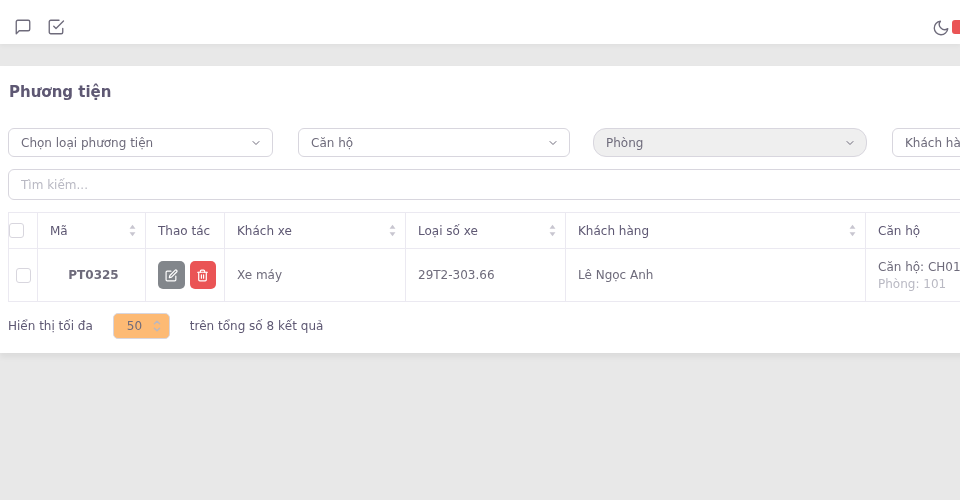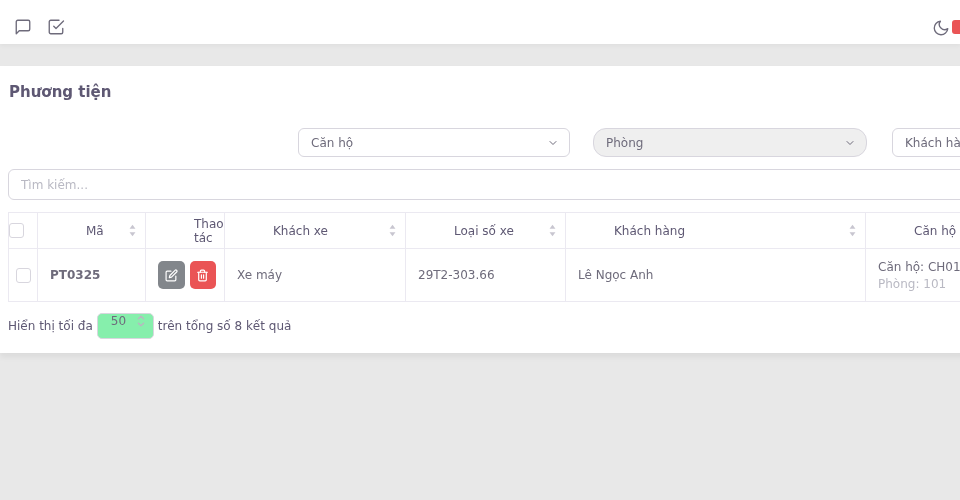--- a/index.html
+++ b/index.html
@@ -68,52 +68,52 @@
     position:absolute; left:8px; top:146px; width:1156px;
     border-collapse:collapse; table-layout:fixed;
     font-size:12px;
   }
   table.grid th, table.grid td { border:1px solid #ebe9f1; vertical-align:middle; }
   table.grid th {
     height:36px; text-align:left; font-weight:500; color:#5e5873;
     padding:0 8px 0 12px;
   }
   table.grid td { height:53px; padding:0 8px 0 12px; color:#6e6b7b; }
-  .th-inner { display:flex; align-items:center; justify-content:space-between;margin-left:36px; }
+  .th-inner { display:flex; align-items:center; justify-content:space-between; }
   .sort-icon { width:9px; height:13px; flex:0 0 auto; }
   .sort-icon path { fill:#c8c6d0; }
   .cell-check { text-align:center; padding:0 !important; }
   input.cbx {
     appearance:none; -webkit-appearance:none;
     width:15px; height:15px; border:1px solid #d8d6de; border-radius:3px;
     background:#fff; display:inline-block; vertical-align:middle; cursor:pointer;
   }
-  .code-cell { color:#28c76f; font-weight:700; }
+  .code-cell { color:#28c76f; font-weight:700;text-align:center; }
   .actions { display:flex; gap:5px; align-items:center; }
   .btn-sq {
     width:30px; height:28px; border:none; border-radius:5px;
     display:inline-flex; align-items:center; justify-content:center;
     cursor:pointer; color:#fff;
   }
   .btn-sq svg { width:13px; height:13px; display:block; }
   .btn-edit { background:#82868b; }
   .btn-del  { background:#ea5455; }
   .apt-line { line-height:1.5; color:#6e6b7b; }
   .room-line { line-height:1.4; color:#b9b9c3; }
 
   
   .table-footer {
     position:absolute; left:8px; top:246px; height:28px;
-    display:flex; align-items:center; gap:4px;
+    display:flex; align-items:center; gap:20px;
     font-size:12px; color:#5e5873;
   }
   .page-size-box {
     width:57px; height:26px; border:1px solid #d8d6de; border-radius:5px;
-    display:flex; justify-content:space-between;
-    padding:0 7px 0 13px; background:#86efac; cursor:pointer; color:#6e6b7b;
+    display:flex; align-items:center; justify-content:space-between;
+    padding:0 7px 0 13px; background:#fdba74; cursor:pointer; color:#6e6b7b;
   }
   .stepper { width:10px; height:14px; color:#b9b7c0; }
 </style>
 </head>
 <body>
 
 <div class="navbar">
   <span class="nav-icon" id="icon-chat">
     <svg viewBox="0 0 24 24" fill="none" stroke="currentColor" stroke-width="1.8" stroke-linecap="round" stroke-linejoin="round">
       <path d="M21 15a2 2 0 0 1-2 2H7l-4 4V5a2 2 0 0 1 2-2h14a2 2 0 0 1 2 2z"></path>
@@ -130,20 +130,26 @@
       <path d="M21 12.79A9 9 0 1 1 11.21 3 7 7 0 0 0 21 12.79z"></path>
     </svg>
   </span>
   <span class="red-badge"></span>
 </div>
 
 <div class="content">
 
   <div class="page-title">Phương tiện</div>
 
+  <div class="select-box" id="select-type">
+    <span>Chọn loại phương tiện</span>
+    <svg class="chev" viewBox="0 0 24 24" fill="none" stroke="currentColor" stroke-width="2" stroke-linecap="round" stroke-linejoin="round">
+        <polyline points="6 9 12 15 18 9"></polyline>
+      </svg>
+  </div>
   <div class="select-box" id="select-apartment">
     <span>Căn hộ</span>
     <svg class="chev" viewBox="0 0 24 24" fill="none" stroke="currentColor" stroke-width="2" stroke-linecap="round" stroke-linejoin="round">
         <polyline points="6 9 12 15 18 9"></polyline>
       </svg>
   </div>
   <div class="select-box disabled" id="select-room">
     <span>Phòng</span>
     <svg class="chev" viewBox="0 0 24 24" fill="none" stroke="currentColor" stroke-width="2" stroke-linecap="round" stroke-linejoin="round">
         <polyline points="6 9 12 15 18 9"></polyline>

